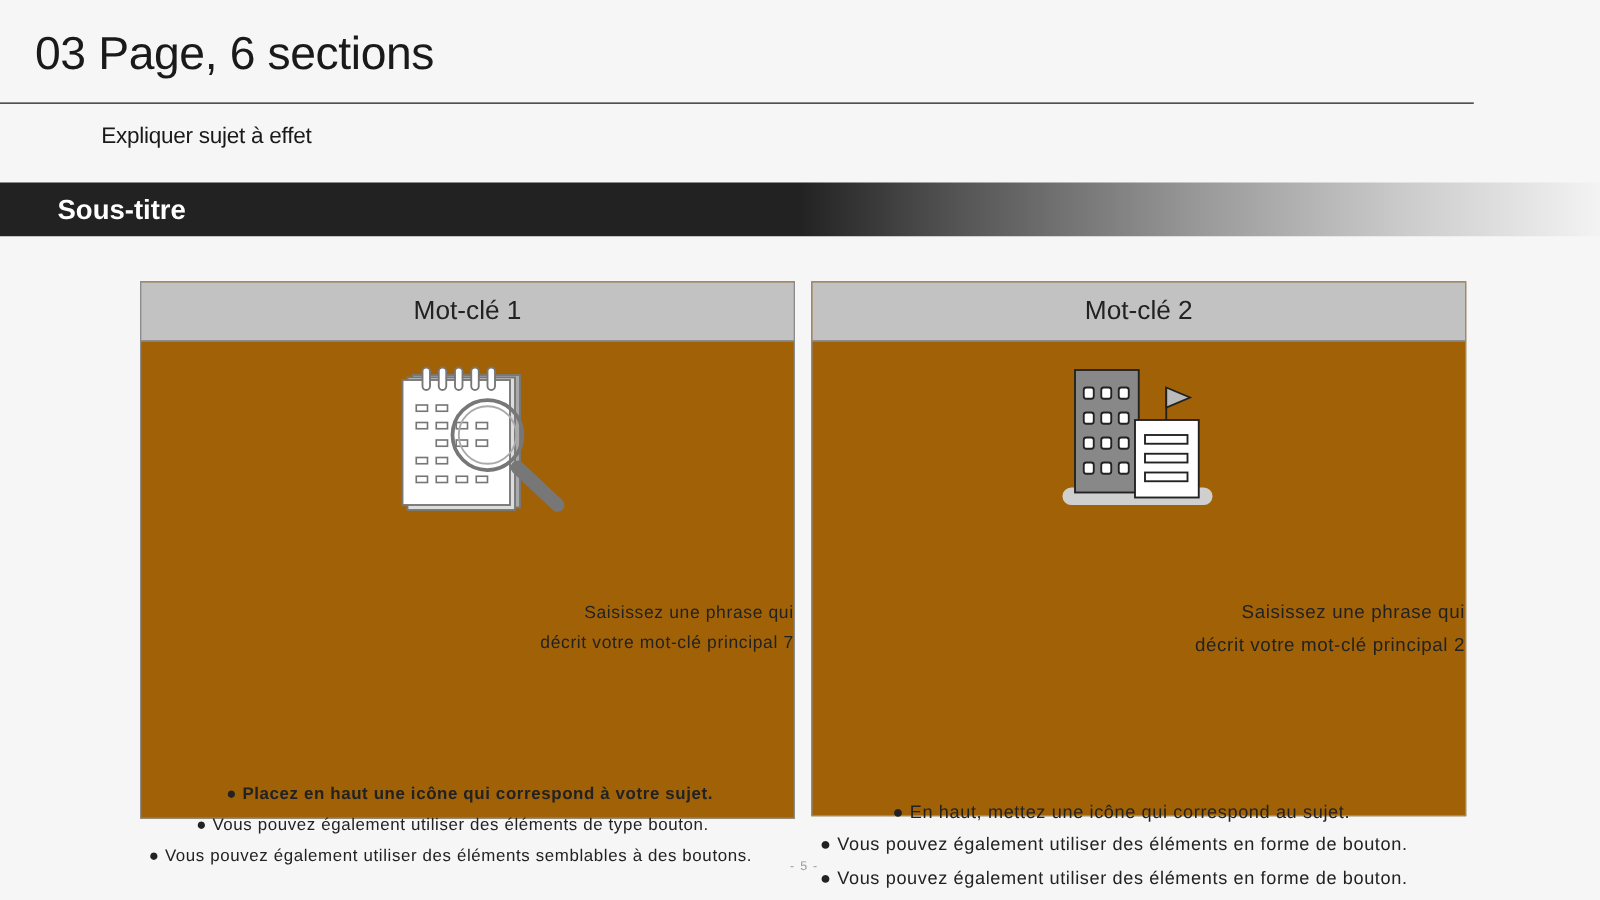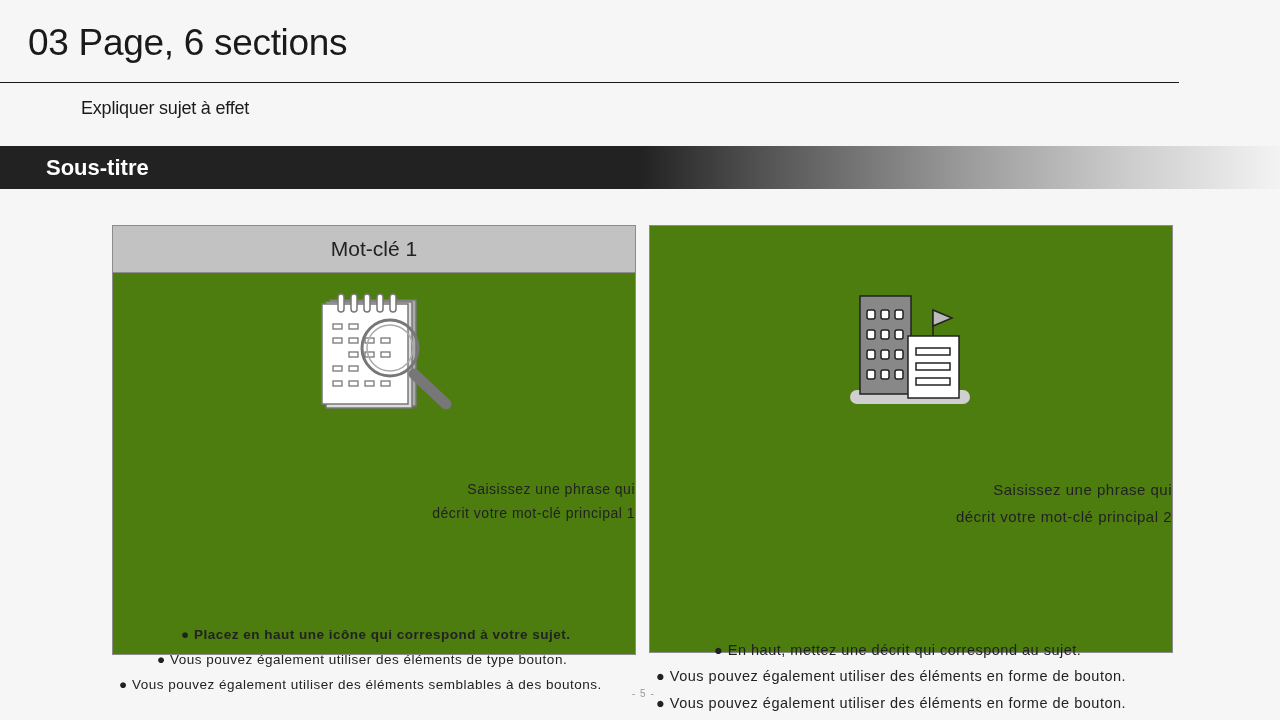--- a/index.html
+++ b/index.html
@@ -3,21 +3,21 @@
 <meta charset="utf-8">
 <style>
   html,body{margin:0;padding:0;}
   body{width:1280px;height:720px;background:#f6f6f6;position:relative;overflow:hidden;font-family:"Liberation Sans",sans-serif;color:#1a1a1a;}
   .title{position:absolute;left:28px;top:22px;font-size:37px;font-weight:normal;letter-spacing:-0.3px;}
   .title-rule{position:absolute;left:0;top:82px;width:1179px;height:1px;background:#1a1a1a;}
   .lead{position:absolute;left:81px;top:98px;font-size:18px;letter-spacing:-0.2px;}
   .banner{position:absolute;left:0;top:146px;width:1280px;height:43px;
     background:linear-gradient(to right,#222 0%,#222 50%,#555 60%,#999 75%,#ccc 88%,#f3f3f3 100%);}
   .banner-text{position:absolute;left:0;width:1280px;top:0;line-height:43px;text-align:left;color:#fff;font-weight:bold;font-size:22px;margin-left:46px;}
-  .card{position:absolute;top:225px;width:522px;height:428px;background:#4d7c0f;border:1px solid #8c8c8c;}
+  .card{position:absolute;top:225px;width:522px;height:428px;background:#a16207;border:1px solid #8c8c8c;}
   .card-head{height:46px;background:#c2c2c2;border-bottom:1px solid #8c8c8c;text-align:center;line-height:46px;font-size:21px;color:#222;}
   .icon{position:absolute;}
   .desc{position:absolute;left:0;width:100%;text-align:right;font-size:14px;letter-spacing:0.5px;color:#222;}
   .bul{position:absolute;font-size:13.5px;letter-spacing:0.5px;color:#222;white-space:nowrap;}
   .bul2{font-size:14.5px;}
   .page-no{position:absolute;left:632px;top:688px;font-size:10px;color:#999;letter-spacing:1px;}
 </style>
 </head>
 <body>
 
@@ -59,24 +59,25 @@
           <rect x="31" y="89" width="9" height="5"></rect>
           <rect x="47" y="89" width="9" height="5"></rect>
           <rect x="63" y="89" width="9" height="5"></rect>
       </g>
       <line x1="96" y1="82" x2="128" y2="112" stroke="#777" stroke-width="11" stroke-linecap="round"></line>
       <circle cx="72" cy="56" r="28" fill="none" stroke="#777" stroke-width="3"></circle>
       <circle cx="72" cy="56" r="23" fill="none" stroke="#aaa" stroke-width="1.5"></circle>
     </svg>
   </div>
   <div class="desc" style="top:255px;">Saisissez une phrase qui</div>
-  <div class="desc" style="top:279px;">décrit votre mot-clé principal 1</div>
+  <div class="desc" style="top:279px;">décrit votre mot-clé principal 7</div>
 </div>
 
 <div class="card" style="left:649px;height:426px;">
+  <div class="card-head">Mot-clé 2</div>
   <div class="icon" style="left:198px;top:66px;">
     <svg width="124" height="114" viewBox="0 0 124 114">
       <rect x="2" y="98" width="120" height="14" rx="7" fill="#cfcfcf"></rect>
       <rect x="12" y="4" width="51" height="98" fill="#888" stroke="#222" stroke-width="1.5"></rect>
       <g fill="#fff" stroke="#222" stroke-width="1.5">
         <rect x="19" y="18" width="8" height="9" rx="2"></rect>
           <rect x="33" y="18" width="8" height="9" rx="2"></rect>
           <rect x="47" y="18" width="8" height="9" rx="2"></rect>
         <rect x="19" y="38" width="8" height="9" rx="2"></rect>
           <rect x="33" y="38" width="8" height="9" rx="2"></rect>
@@ -99,17 +100,17 @@
     </svg>
   </div>
   <div class="desc" style="top:255px;font-size:15px;">Saisissez une phrase qui</div>
   <div class="desc" style="top:282px;font-size:15px;">décrit votre mot-clé principal 2</div>
 </div>
 
 <div class="bul" style="left:181px;top:627px;font-weight:bold;">● Placez en haut une icône qui correspond à votre sujet.</div>
 <div class="bul" style="left:157px;top:652px;">● Vous pouvez également utiliser des éléments de type bouton.</div>
 <div class="bul" style="left:119px;top:677px;">● Vous pouvez également utiliser des éléments semblables à des boutons.</div>
 
-<div class="bul bul2" style="left:714px;top:642px;">● En haut, mettez une décrit qui correspond au sujet.</div>
+<div class="bul bul2" style="left:714px;top:642px;">● En haut, mettez une icône qui correspond au sujet.</div>
 <div class="bul bul2" style="left:656px;top:668px;">● Vous pouvez également utiliser des éléments en forme de bouton.</div>
 <div class="bul bul2" style="left:656px;top:695px;">● Vous pouvez également utiliser des éléments en forme de bouton.</div>
 
 <div class="page-no">- 5 -</div>
 
 </body></html>

